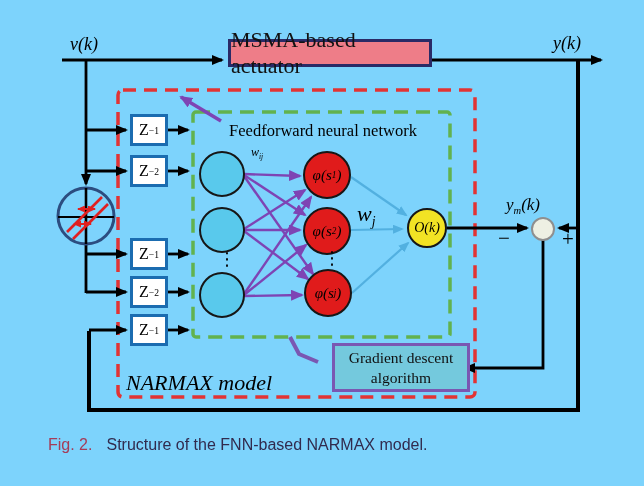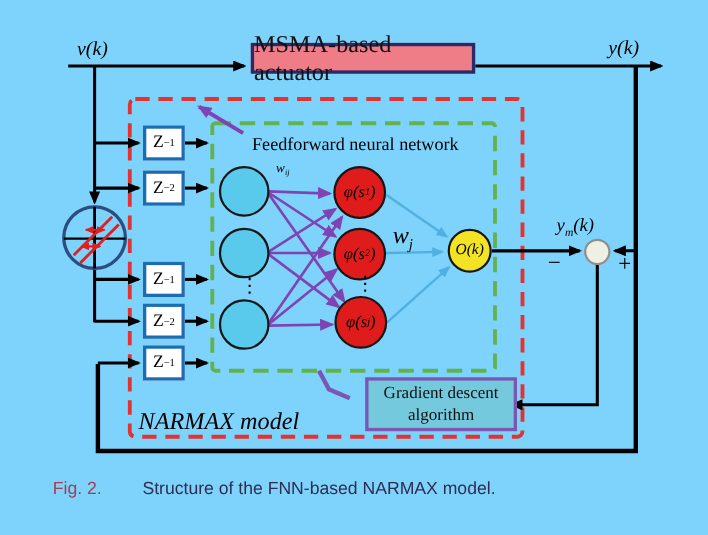--- a/index.html
+++ b/index.html
@@ -34,21 +34,21 @@
     font-size:14px;font-style:italic;color:#000;}
   .sum-node{width:24px;height:24px;background:#eef0e3;border:2px solid #8f8f8f;}
   .gradient{
     left:320px;top:343px;width:138px;height:49px;box-sizing:border-box;
     background:#74c9dd;border:3px solid #7a57b2;
     display:flex;flex-direction:column;align-items:center;justify-content:center;
     font-size:15.5px;line-height:1.25;color:#101010;text-align:center;margin-left:12px;
   }
   .vdots{font-size:18px;line-height:1;color:#000;}
   .caption{
-    left:48px;top:436px;display:flex;gap:37px;
+    left:48px;top:436px;display:flex;gap:14px;
     font-family:"Liberation Sans",sans-serif;font-size:16px;justify-content:center;
   }
   .caption .fig{color:#a53c58;}
   .caption .txt{color:#312b4e;}
 </style>
 </head>
 <body>
 
 <div class="stage">
 

